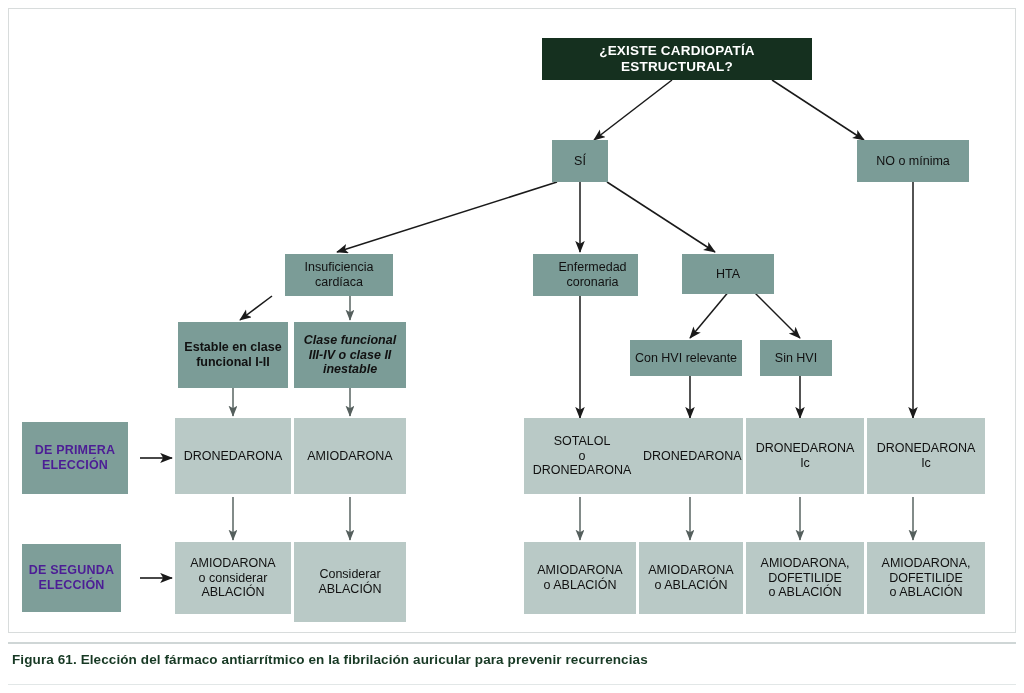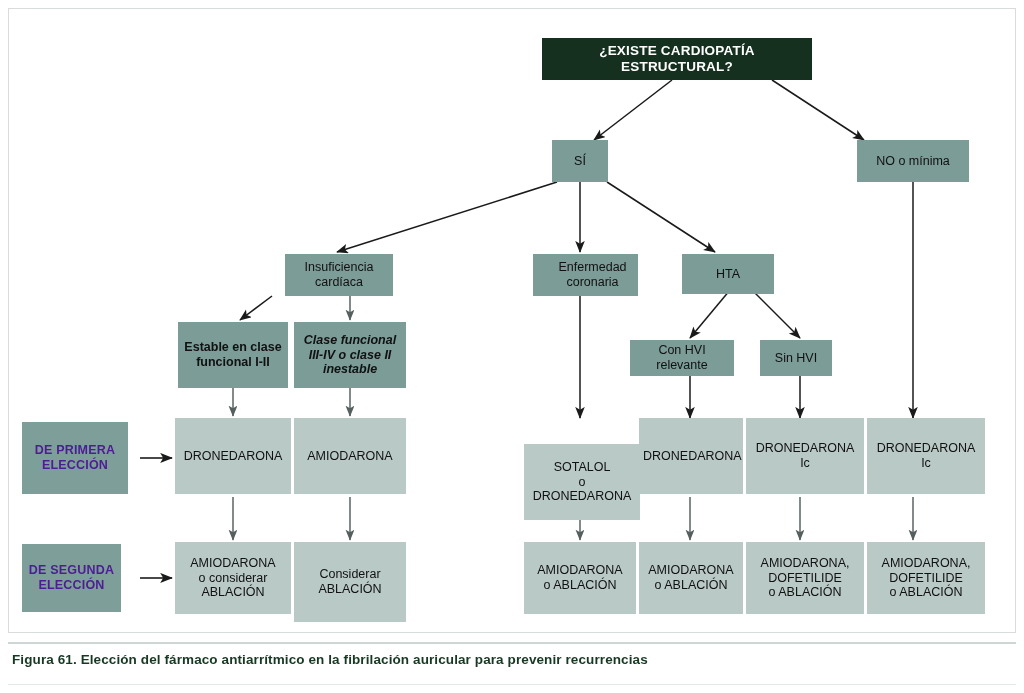--- a/index.html
+++ b/index.html
@@ -190,21 +190,21 @@
     <span class="lbl">Estable en clase</span>
     <span class="lbl">funcional I-II</span>
   </div>
 
   <div class="node n-mid-b" style="left:294px; top:322px; width:112px; height:66px; flex-direction:column;font-style:italic;">
     <span class="lbl">Clase funcional</span>
     <span class="lbl">III-IV o clase II</span>
     <span class="lbl">inestable</span>
   </div>
 
-  <div class="node n-mid" style="left:630px; top:340px; width:104px; height:36px;">
+  <div class="node n-mid" style="left:630px; top:340px; width:112px; height:36px;">
     <span class="lbl">Con HVI relevante</span>
   </div>
 
   <div class="node n-mid" style="left:760px; top:340px; width:72px; height:36px;">
     <span class="lbl">Sin HVI</span>
   </div>
 
   <div class="node n-side" style="left:22px; top:422px; width:106px; height:72px; flex-direction:column;">
     <span class="lbl">DE PRIMERA</span>
     <span class="lbl">ELECCIÓN</span>
@@ -216,21 +216,21 @@
   </div>
 
   <div class="node n-light" style="left:175px; top:418px; width:116px; height:76px;">
     <span class="lbl">DRONEDARONA</span>
   </div>
 
   <div class="node n-light" style="left:294px; top:418px; width:112px; height:76px;">
     <span class="lbl">AMIODARONA</span>
   </div>
 
-  <div class="node n-light" style="left:524px; top:418px; width:116px; height:76px; flex-direction:column;margin-top:26px;">
+  <div class="node n-light" style="left:524px; top:418px; width:116px; height:76px; flex-direction:column;">
     <span class="lbl">SOTALOL</span>
     <span class="lbl">o</span>
     <span class="lbl">DRONEDARONA</span>
   </div>
 
   <div class="node n-light" style="left:639px; top:418px; width:104px; height:76px;">
     <span class="lbl">DRONEDARONA</span>
   </div>
 
   <div class="node n-light" style="left:746px; top:418px; width:118px; height:76px; flex-direction:column;">

